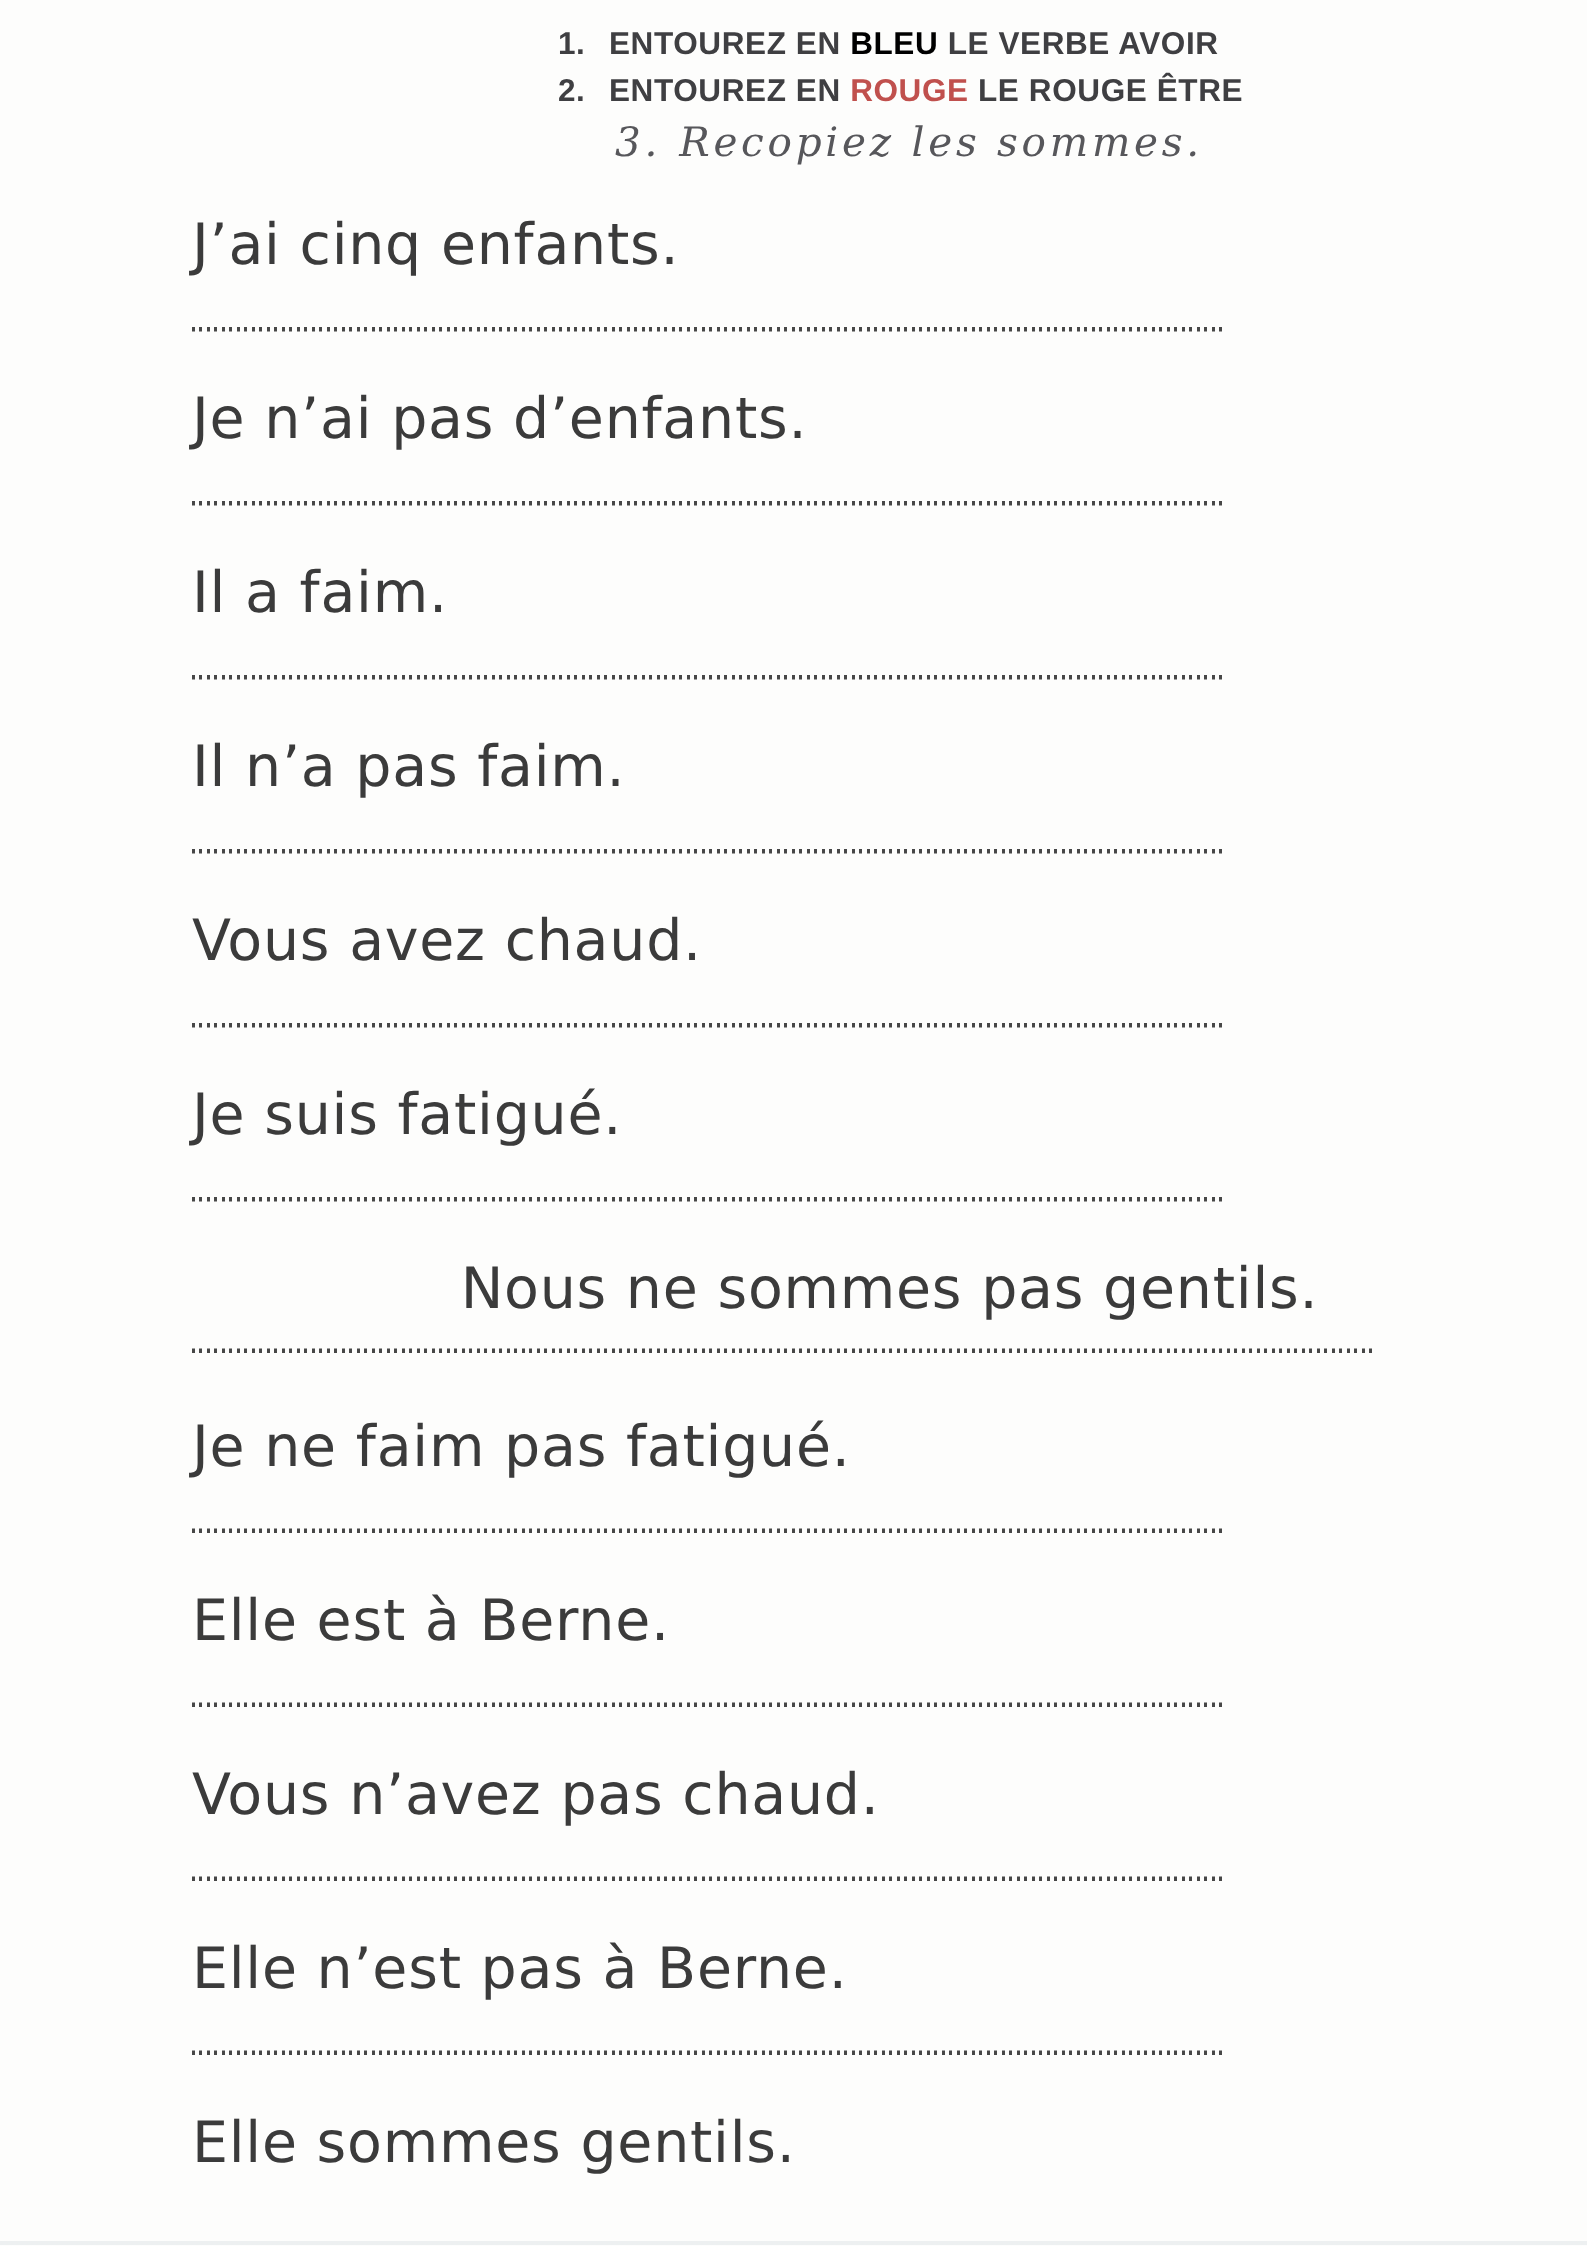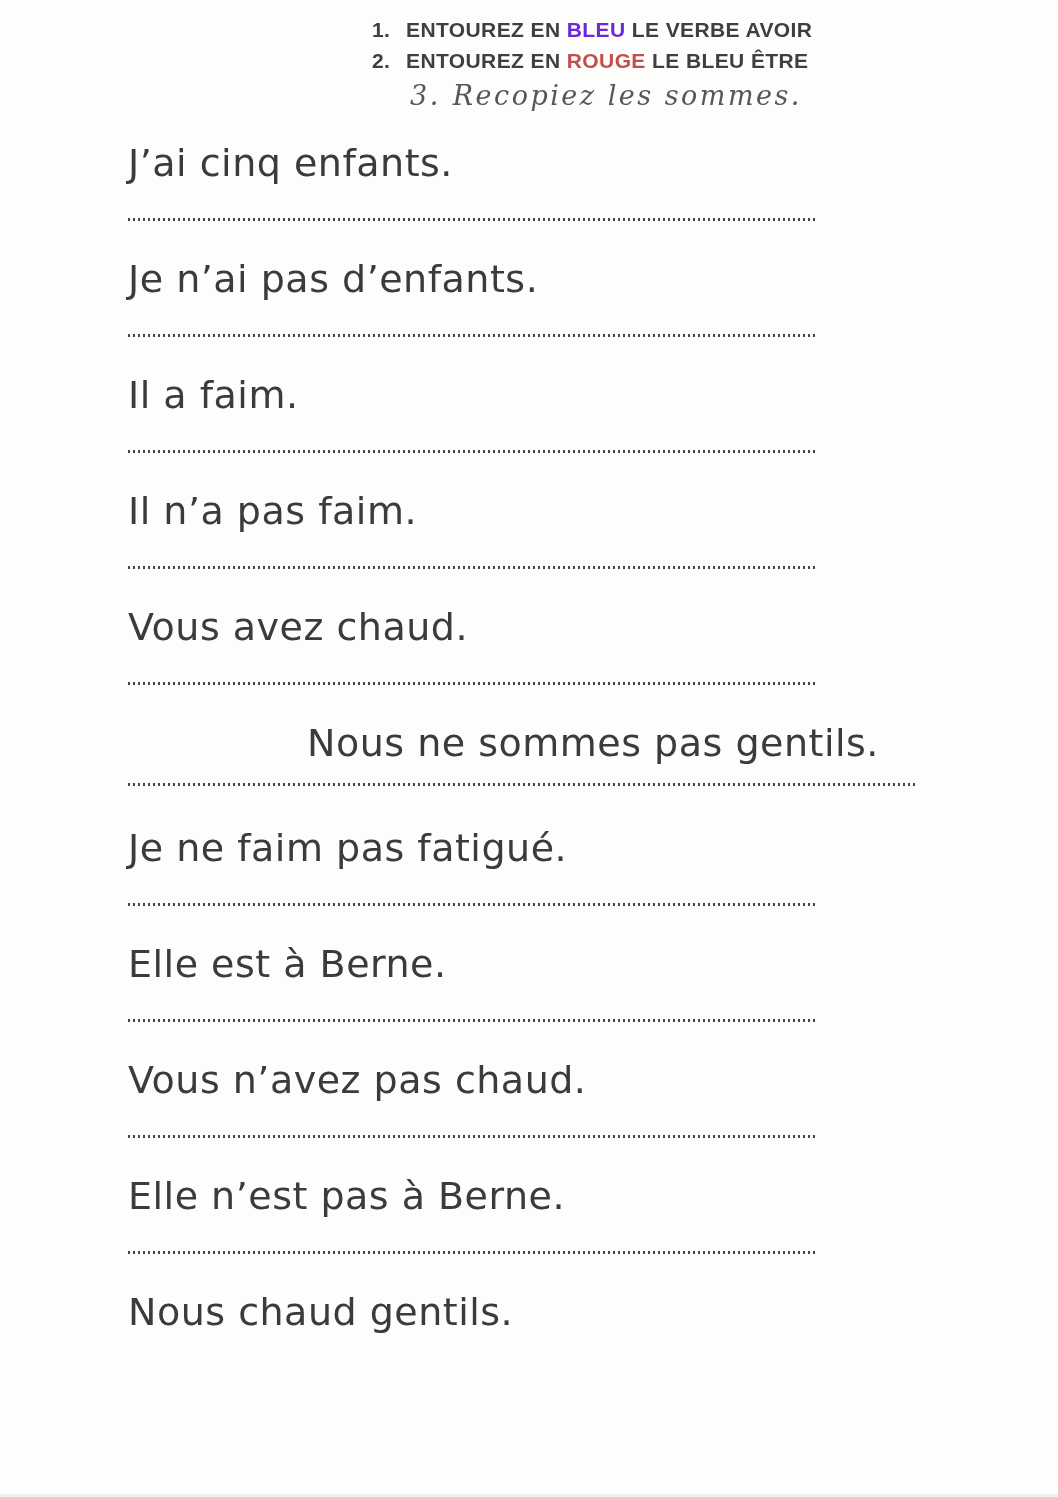--- a/index.html
+++ b/index.html
@@ -84,26 +84,26 @@
 </style>
 </head>
 <body>
 
 <div class="page">
 
   <div class="instructions">
 
     <div class="instr">
       <span class="num">1.</span>
-      <span><span>ENTOUREZ EN </span><span class="hl" style="color: #6d28d9;">BLEU</span><span> LE VERBE AVOIR</span></span>
+      <span><span>ENTOUREZ EN </span><span class="hl" style="color: #000000;">BLEU</span><span> LE VERBE AVOIR</span></span>
     </div>
 
     <div class="instr">
       <span class="num">2.</span>
-      <span><span>ENTOUREZ EN </span><span class="hl" style="color: rgb(192, 80, 77); text-align: center;">ROUGE</span><span> LE BLEU ÊTRE</span></span>
+      <span><span>ENTOUREZ EN </span><span class="hl" style="color: rgb(192, 80, 77); text-align: center;">ROUGE</span><span> LE ROUGE ÊTRE</span></span>
     </div>
 
     <div class="instr-script">
       <span class="num">3.</span>
       <span>Recopiez les sommes.</span>
     </div>
 
   </div>
 
   <div class="rows">
@@ -125,20 +125,24 @@
   <div class="row">
     <div class="sentence">Il n’a pas faim.</div>
     <div class="dotted"></div>
   </div>
 
   <div class="row">
     <div class="sentence">Vous avez chaud.</div>
     <div class="dotted"></div>
   </div>
 
+  <div class="row">
+    <div class="sentence">Je suis fatigué.</div>
+    <div class="dotted"></div>
+  </div>
 
   <div class="row tight">
     <div class="sentence">Nous ne sommes pas gentils.</div>
     <div class="dotted long"></div>
   </div>
 
   <div class="row">
     <div class="sentence">Je ne faim pas fatigué.</div>
     <div class="dotted"></div>
   </div>
@@ -152,19 +156,19 @@
     <div class="sentence">Vous n’avez pas chaud.</div>
     <div class="dotted"></div>
   </div>
 
   <div class="row">
     <div class="sentence">Elle n’est pas à Berne.</div>
     <div class="dotted"></div>
   </div>
 
   <div class="row nolast">
-    <div class="sentence">Nous chaud gentils.</div>
+    <div class="sentence">Elle sommes gentils.</div>
 
   </div>
 </div>
 
   <div class="scan-edge"></div>
 </div>
 
 </body></html>

